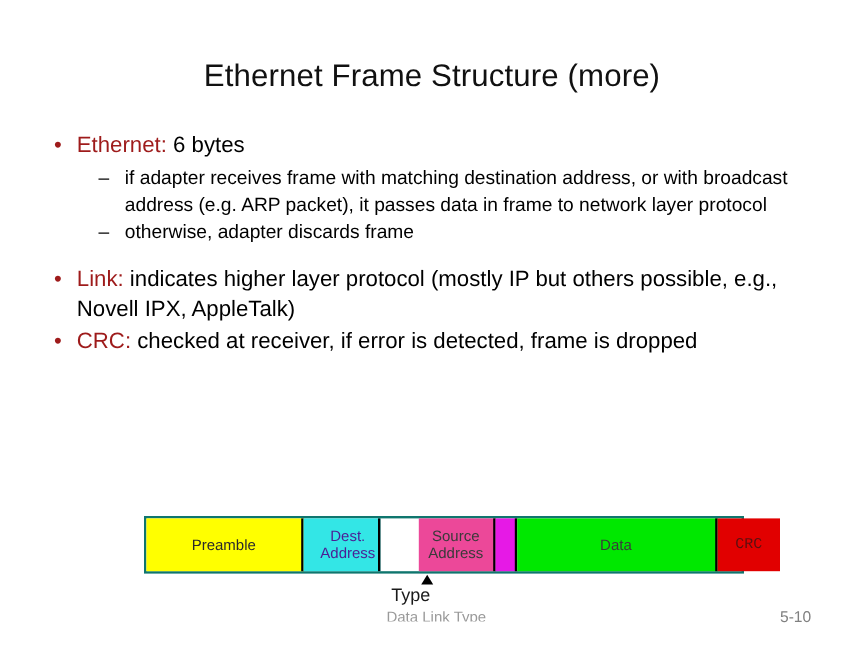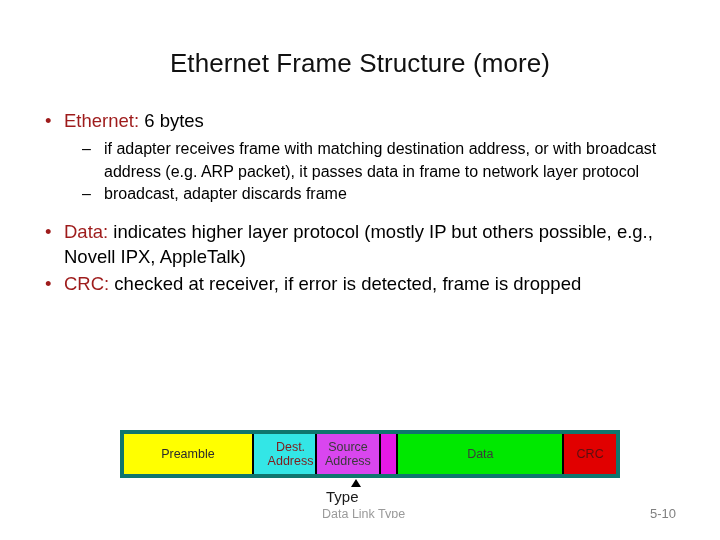--- a/index.html
+++ b/index.html
@@ -92,21 +92,21 @@
 
   
   .frame-diagram {
     position: absolute;
     left: 120px;
     top: 430px;
     width: 500px;
     height: 48px;
     display: flex;
     box-sizing: border-box;
-    border: 4px solid #0f766e;
+    border: 2px solid #0f766e;
     background: #ffffff;
   }
   .field {
     box-sizing: border-box;
     border-right: 2px solid #000000;
     display: flex;
     align-items: center;
     justify-content: center;
     text-align: center;
     font-size: 12.5px;
@@ -168,49 +168,49 @@
 
     <div class="lvl1">
       <span class="bullet-dot">•</span><span class="kw">Ethernet:</span><span> 6 bytes</span>
     </div>
 
     <div class="sub-group">
       <div class="lvl2">
         <span class="bullet-dash">–</span><span>if adapter receives frame with matching destination address, or with broadcast address (e.g. ARP packet), it passes data in frame to network layer protocol</span>
       </div>
       <div class="lvl2">
-        <span class="bullet-dash">–</span><span>broadcast, adapter discards frame</span>
+        <span class="bullet-dash">–</span><span>otherwise, adapter discards frame</span>
       </div>
     </div>
 
     <div class="lvl1 gap-top">
-      <span class="bullet-dot">•</span><span class="kw">Data:</span><span> indicates higher layer protocol (mostly IP but others possible, e.g., Novell IPX, AppleTalk)</span>
+      <span class="bullet-dot">•</span><span class="kw">Link:</span><span> indicates higher layer protocol (mostly IP but others possible, e.g., Novell IPX, AppleTalk)</span>
     </div>
 
     <div class="lvl1">
       <span class="bullet-dot">•</span><span class="kw">CRC:</span><span> checked at receiver, if error is detected, frame is dropped</span>
     </div>
 
   </div>
 
   <div class="frame-diagram" id="frame-diagram">
       <div class="field" style="background: rgb(255, 255, 0); flex: 0 0 26.3868%; color: rgb(43, 43, 43);">
         <span class="field-label">Preamble</span>
       </div>
-      <div class="field" style="background: rgb(51, 230, 230); flex: 0 0 12.8936%; color: #7f1d1d; padding-left: 12px;">
+      <div class="field" style="background: rgb(51, 230, 230); flex: 0 0 12.8936%; color: #4c1d95; padding-left: 12px;">
         <span class="field-label">Dest.<br>Address</span>
       </div>
-      <div class="field" style="background: #d946ef; flex: 0 0 12.8936%; color: rgb(58, 58, 58);">
+      <div class="field" style="background: #ec4899; flex: 0 0 12.8936%; color: rgb(58, 58, 58); margin-left: 32px;">
         <span class="field-label">Source<br>Address</span>
       </div>
       <div class="field" style="background: rgb(230, 25, 230); flex: 0 0 3.5982%; color: rgb(58, 58, 58);"></div>
       <div class="field" style="background: rgb(0, 232, 0); flex: 0 0 33.7331%; color: rgb(58, 58, 58); align-items: center;">
         <span class="field-label">Data</span>
       </div>
-      <div class="field" style="background: rgb(225, 0, 0); flex: 0 0 10.4948%; color: rgb(90, 16, 16);">
+      <div class="field" style="background: rgb(225, 0, 0); flex: 0 0 10.4948%; color: rgb(90, 16, 16); font-family: Liberation Mono, monospace;">
         <span class="field-label">CRC</span>
       </div>
     </div>
 
   <div class="type-arrow"></div>
   <div class="type-caption">Type</div>
 
   <div class="footer-left">Data Link Type</div>
   <div class="footer-right">5-10</div>
 

